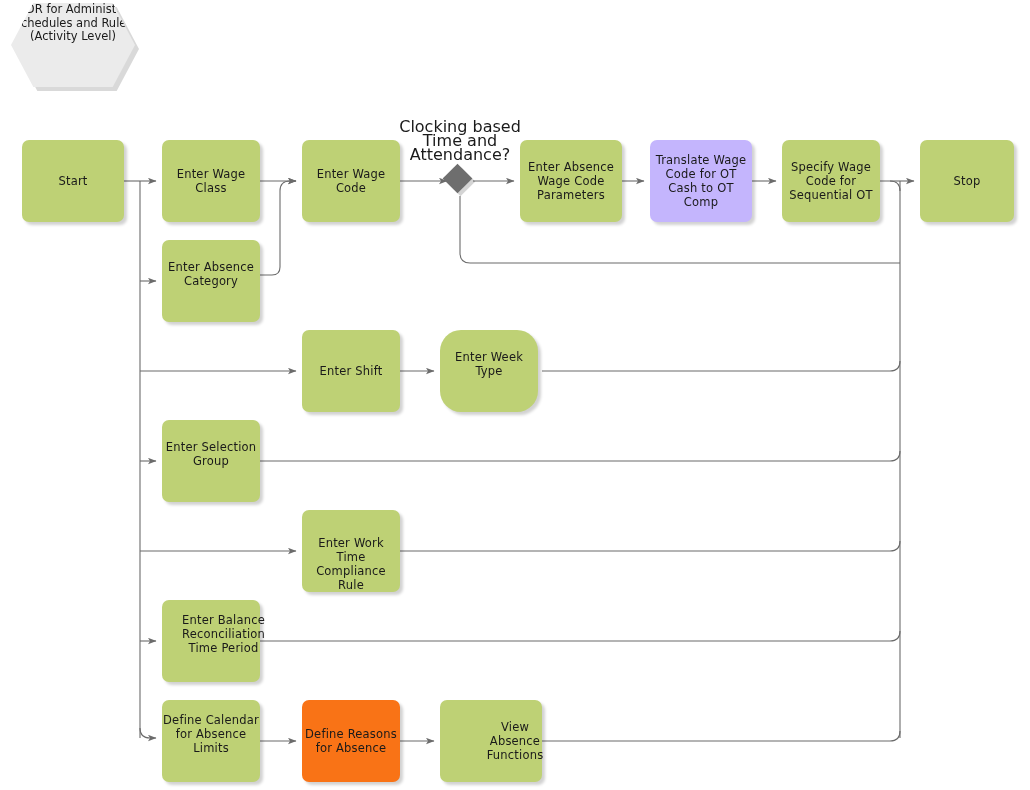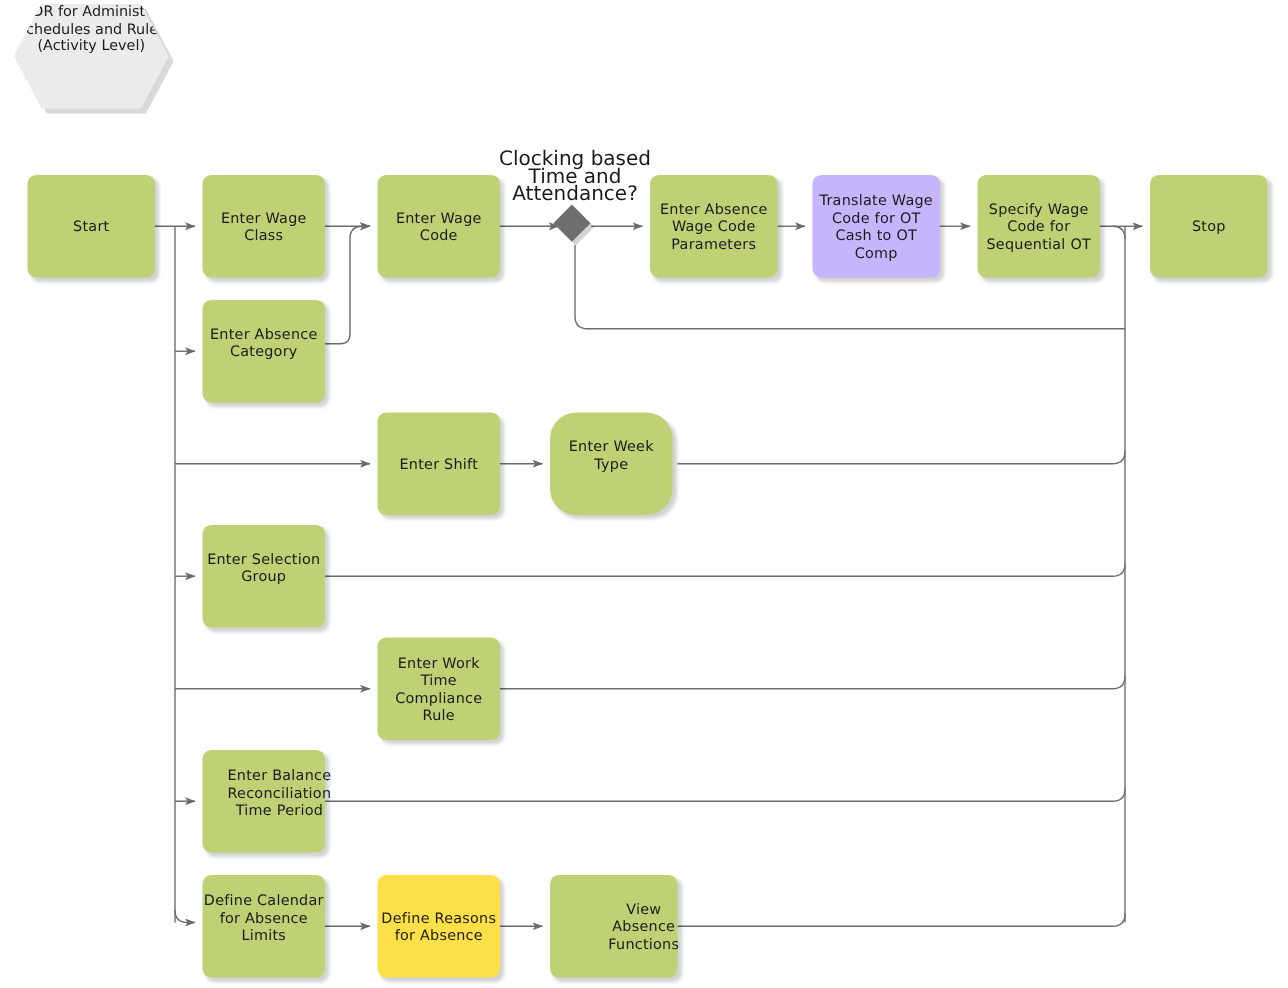--- a/index.html
+++ b/index.html
@@ -210,35 +210,35 @@
         <span class="label">Enter Shift</span>
       </div>
       <div class="node align-top" style="left: 440px; top: 330px; width: 98px; height: 82px; background: rgb(190, 209, 117); border-radius: 21px;">
         <span class="label">Enter Week
 Type</span>
       </div>
       <div class="node align-top" style="left: 162px; top: 420px; width: 98px; height: 82px; background: rgb(190, 209, 117);">
         <span class="label">Enter Selection
 Group</span>
       </div>
-      <div class="node" style="left: 302px; top: 510px; width: 98px; height: 82px; background: rgb(190, 209, 117);">
+      <div class="node" style="left: 302px; top: 510px; width: 98px; height: 82px; background: rgb(190, 209, 117); align-items: flex-end;">
         <span class="label">Enter Work Time
 Compliance Rule</span>
       </div>
       <div class="node align-top" style="left: 162px; top: 600px; width: 98px; height: 82px; background: rgb(190, 209, 117); padding-left: 25px;">
         <span class="label">Enter Balance
 Reconciliation
 Time Period</span>
       </div>
       <div class="node align-top" style="left: 162px; top: 700px; width: 98px; height: 82px; background: rgb(190, 209, 117);">
         <span class="label">Define Calendar
 for Absence
 Limits</span>
       </div>
-      <div class="node" style="left: 302px; top: 700px; width: 98px; height: 82px; background: #fde047;">
+      <div class="node" style="left: 302px; top: 700px; width: 98px; height: 82px; background: #f97316;">
         <span class="label">Define Reasons
 for Absence</span>
       </div>
       <div class="node" style="left: 440px; top: 700px; width: 102px; height: 82px; background: rgb(190, 209, 117); padding-left: 48px;">
         <span class="label">View Absence
 Functions</span>
       </div>
     </div>
 </div>
 

